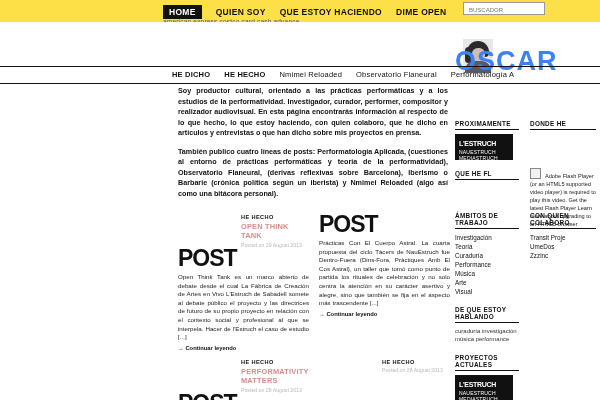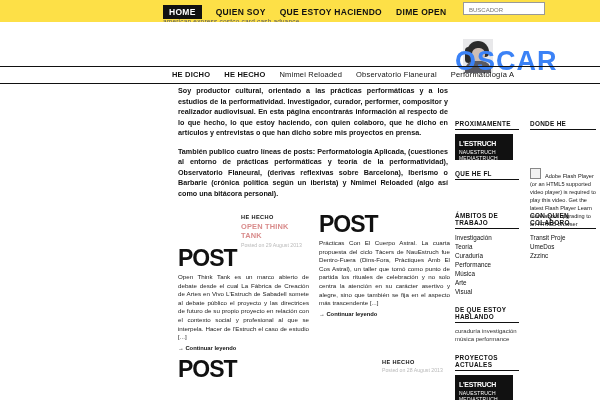--- a/index.html
+++ b/index.html
@@ -141,20 +141,28 @@
           <div class="hl"></div>
         </div>
         <div class="postword">POST</div>
         <div class="ptext">Prácticas Con El Cuerpo Astral. La cuarta propuesta del ciclo Tàcers de NauEstruch fue Dentro-Fuera (Dins-Fora, Pràctiques Amb El Cos Astral), un taller que tomó como punto de partida los rituales de celebración y no solo centra la atención en su carácter asertivo y alegre, sino que también se fija en el aspecto más trascendente [...]</div>
         <div class="more">→ Continuar leyendo</div>
       </div>
     </div>
 
     <div class="row" style="margin-top:8px;">
       <div class="postcol">
+        <div class="headwrap">
+          <div class="hl"></div>
+          <div class="hr">
+            <div class="kicker">HE HECHO</div>
+            <div class="ptitle">PERFORMATIVITY MATTERS</div>
+            <div class="pdate">Posted on 28 August 2013</div>
+          </div>
+        </div>
         <div class="postword">POST</div>
       </div>
 
       <div class="postcol">
         <div class="headwrap">
           <div class="hl"></div>
           <div class="hr">
             <div class="kicker">HE HECHO</div>
             <div class="pdate">Posted on 28 August 2013</div>
           </div>

